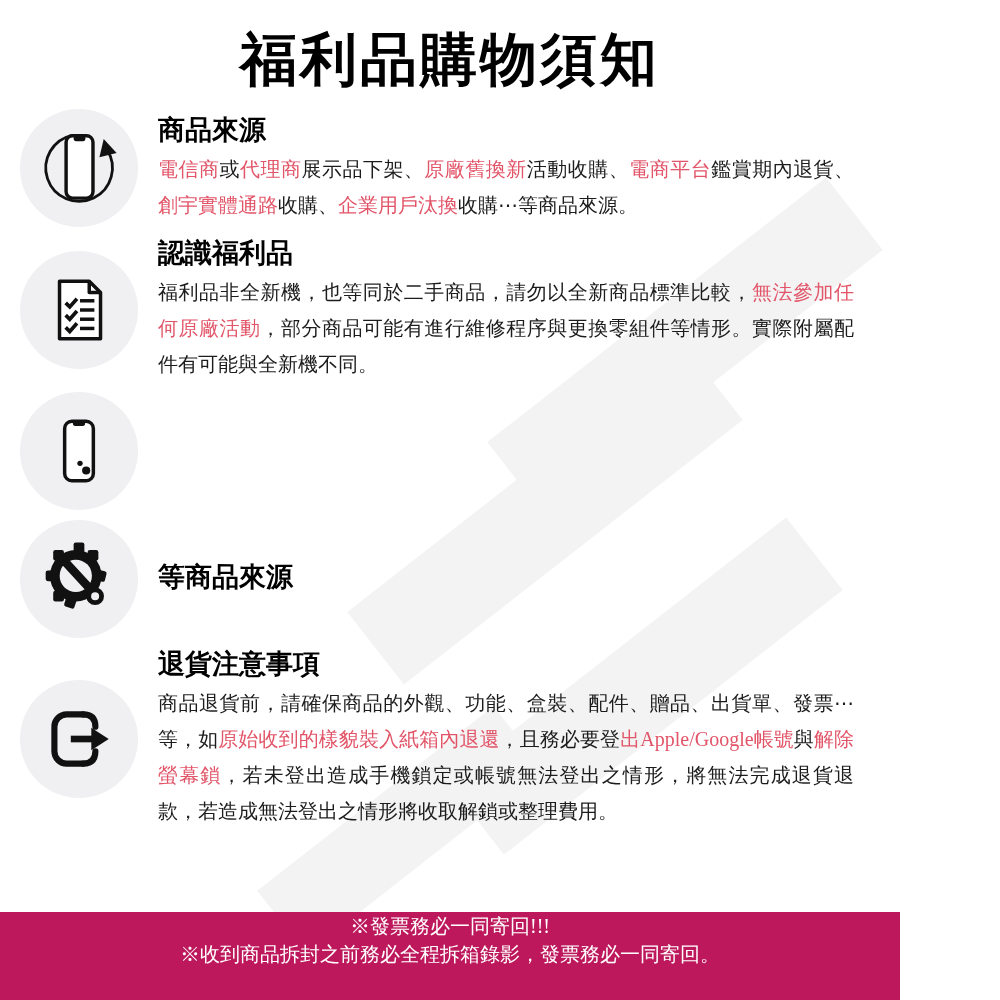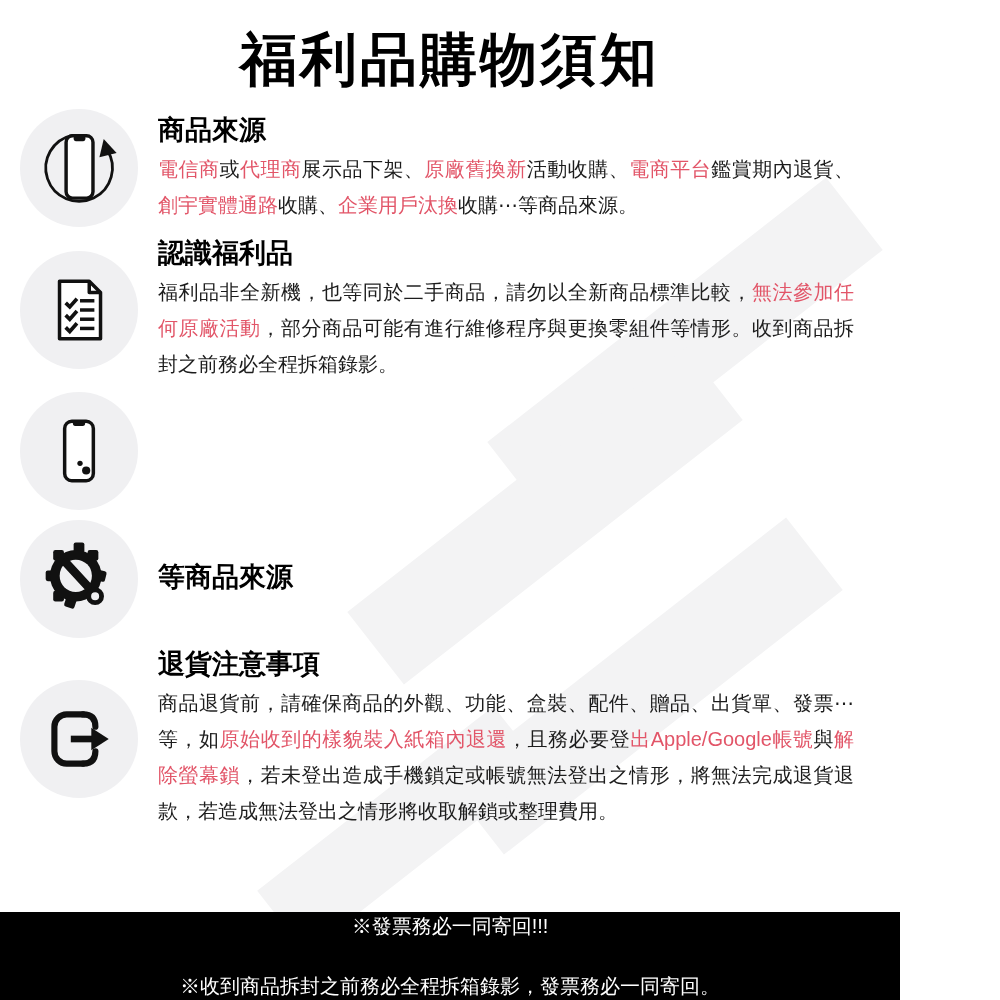--- a/index.html
+++ b/index.html
@@ -1,39 +1,39 @@
 <!DOCTYPE html>
 <html style="--red: #e25568;"><head>
 <meta charset="utf-8">
 <style>
   html,body{margin:0;padding:0;background:#fff;}
   .page{position:relative;width:900px;height:1000px;background:#fff;overflow:hidden;
-        font-family:Liberation Sans, sans-serif;color:#1c1c1c;}
+        font-family:Liberation Serif, serif;color:#1c1c1c;}
   
   .wm{position:absolute;z-index:0;pointer-events:none;}
   .wm div{position:absolute;background:#f3f3f4;}
   .wm .b1{left:470px;top:300px;width:430px;height:92px;transform:rotate(-38deg);}
   .wm .b2{left:330px;top:470px;width:430px;height:92px;transform:rotate(-38deg);}
   .wm .b3{left:430px;top:640px;width:430px;height:92px;transform:rotate(-38deg);}
   .wm .b4{left:250px;top:790px;width:300px;height:80px;transform:rotate(-38deg);}
 
   .content{position:relative;z-index:1;}
   .title{margin:0;padding:22px 0 10px;text-align:center;font-size:57px;font-weight:800;
          letter-spacing:3px;color:#000;}
   .section{display:flex;align-items:center;margin-bottom:10px;}
   .icon-col{flex:none;width:158px;display:flex;justify-content:center;}
   .icon-circle{width:118px;height:118px;border-radius:50%;background:#f0f0f2;
                display:flex;align-items:center;justify-content:center;}
   .text-col{flex:1;padding-right:46px;}
   .sec-heading{margin:0 0 5px;font-size:27px;font-weight:700;color:#000;line-height:32px;}
   .sec-body{margin:0;font-size:20px;line-height:36px;text-align:justify;color:#1c1c1c;}
   .sec-body .red{color:var(--red,#e25568);}
 
-  .footer{position:absolute;left:0;right:0;bottom:0;height:88px;background:#000000;z-index:2;
-          display:flex;flex-direction:column;align-items:center;justify-content:space-between;}
+  .footer{position:absolute;left:0;right:0;bottom:0;height:88px;background:#be185d;z-index:2;
+          display:flex;flex-direction:column;align-items:center;justify-content:flex-start;}
   .footer div{color:#fff;font-size:20px;line-height:28px;text-align:center;}
   svg{display:block;}
 </style>
 </head>
 <body>
 
 <div class="page">
 
   <div class="wm">
     <div class="b1"></div>
@@ -73,21 +73,21 @@
             <path d="M27 57 l4 4 l7 -8" fill="none" stroke="#111" stroke-width="3.6"></path>
             <line x1="41" y1="31" x2="55" y2="31" stroke="#111" stroke-width="3.4"></line>
             <line x1="41" y1="40" x2="55" y2="40" stroke="#111" stroke-width="3.4"></line>
             <line x1="41" y1="49" x2="55" y2="49" stroke="#111" stroke-width="3.4"></line>
             <line x1="41" y1="58" x2="55" y2="58" stroke="#111" stroke-width="3.4"></line>
           </svg>
         </div>
       </div>
       <div class="text-col">
         <h2 class="sec-heading">認識福利品</h2>
-        <p class="sec-body"><span>福利品非全新機，也等同於二手商品，請勿以全新商品標準比較，</span><span class="red">無法參加任何原廠活動</span><span>，部分商品可能有進行維修程序與更換零組件等情形。收到商品拆封之前務必全程拆箱錄影。</span></p>
+        <p class="sec-body"><span>福利品非全新機，也等同於二手商品，請勿以全新商品標準比較，</span><span class="red">無法參加任何原廠活動</span><span>，部分商品可能有進行維修程序與更換零組件等情形。實際附屬配件有可能與全新機不同。</span></p>
       </div>
     </div>
 
     <div class="section">
       <div class="icon-col">
         <div class="icon-circle">
           <svg width="82" height="82" viewBox="0 0 80 80">
             <rect x="26" y="11" width="28" height="58" rx="7" fill="#fff" stroke="#111" stroke-width="3.4"></rect>
             <rect x="34" y="11" width="12" height="4.5" rx="2" fill="#111"></rect>
             <circle cx="41" cy="52" r="2.6" fill="#111"></circle>

